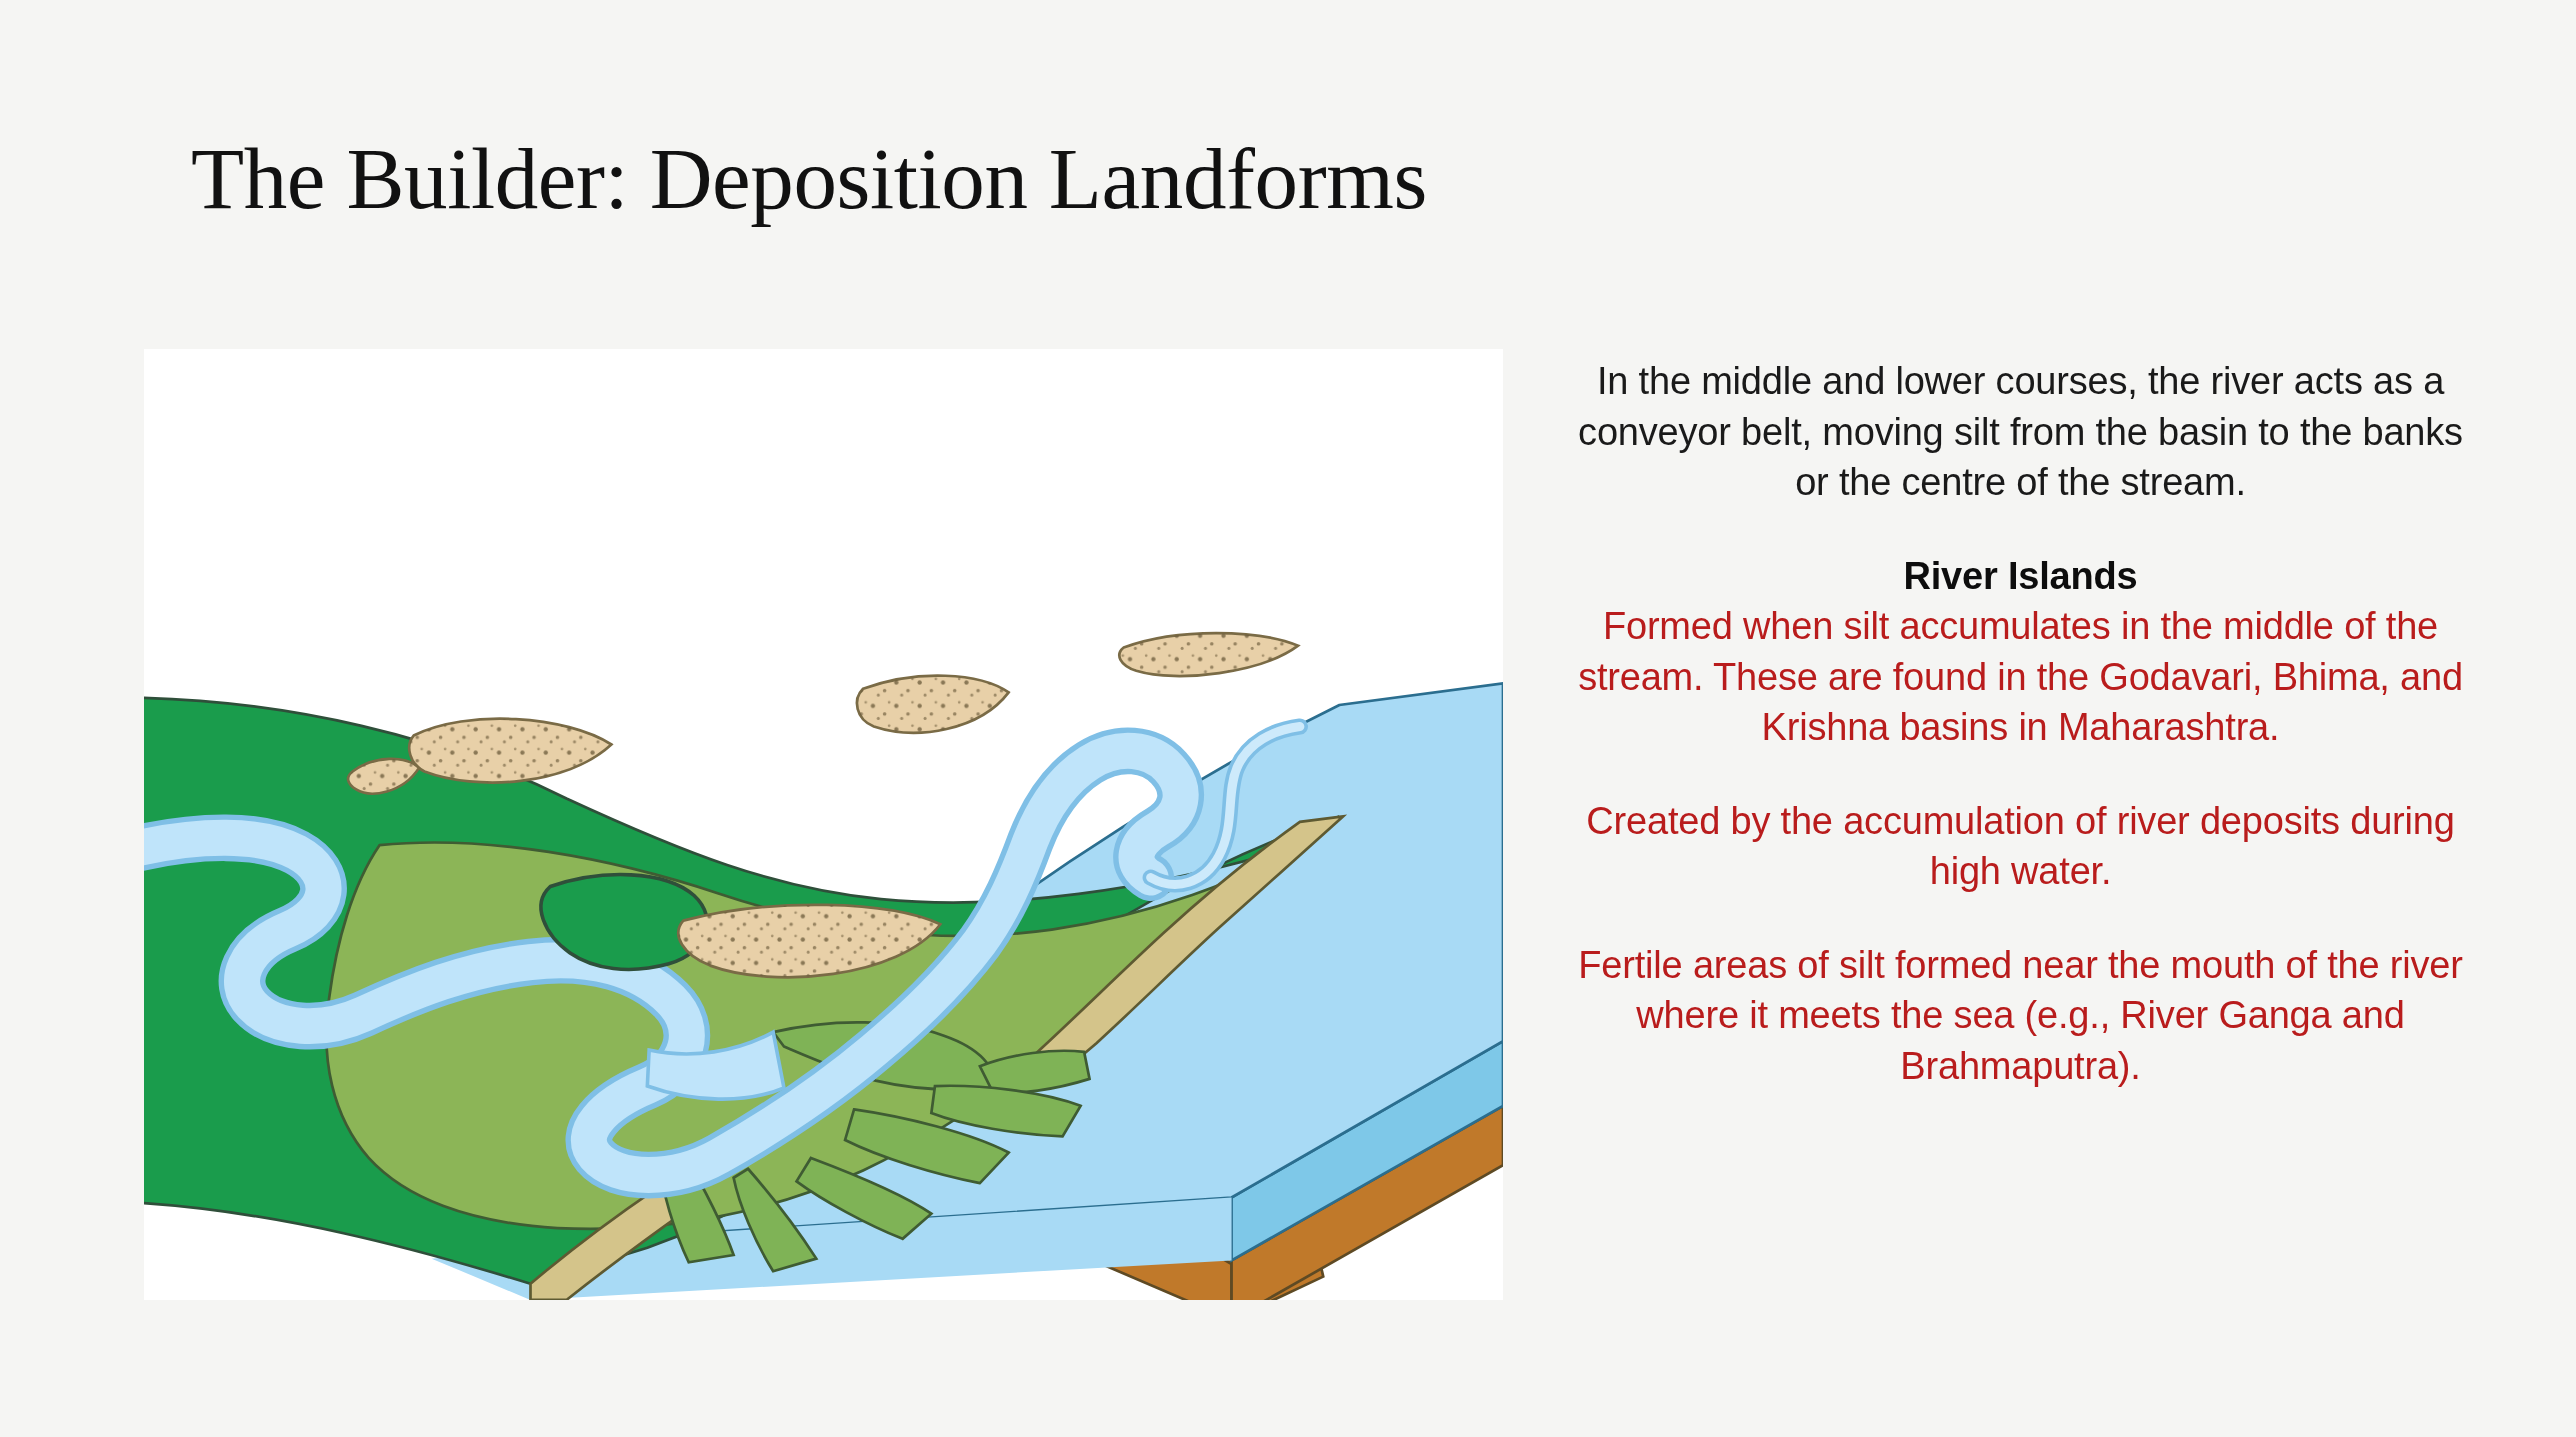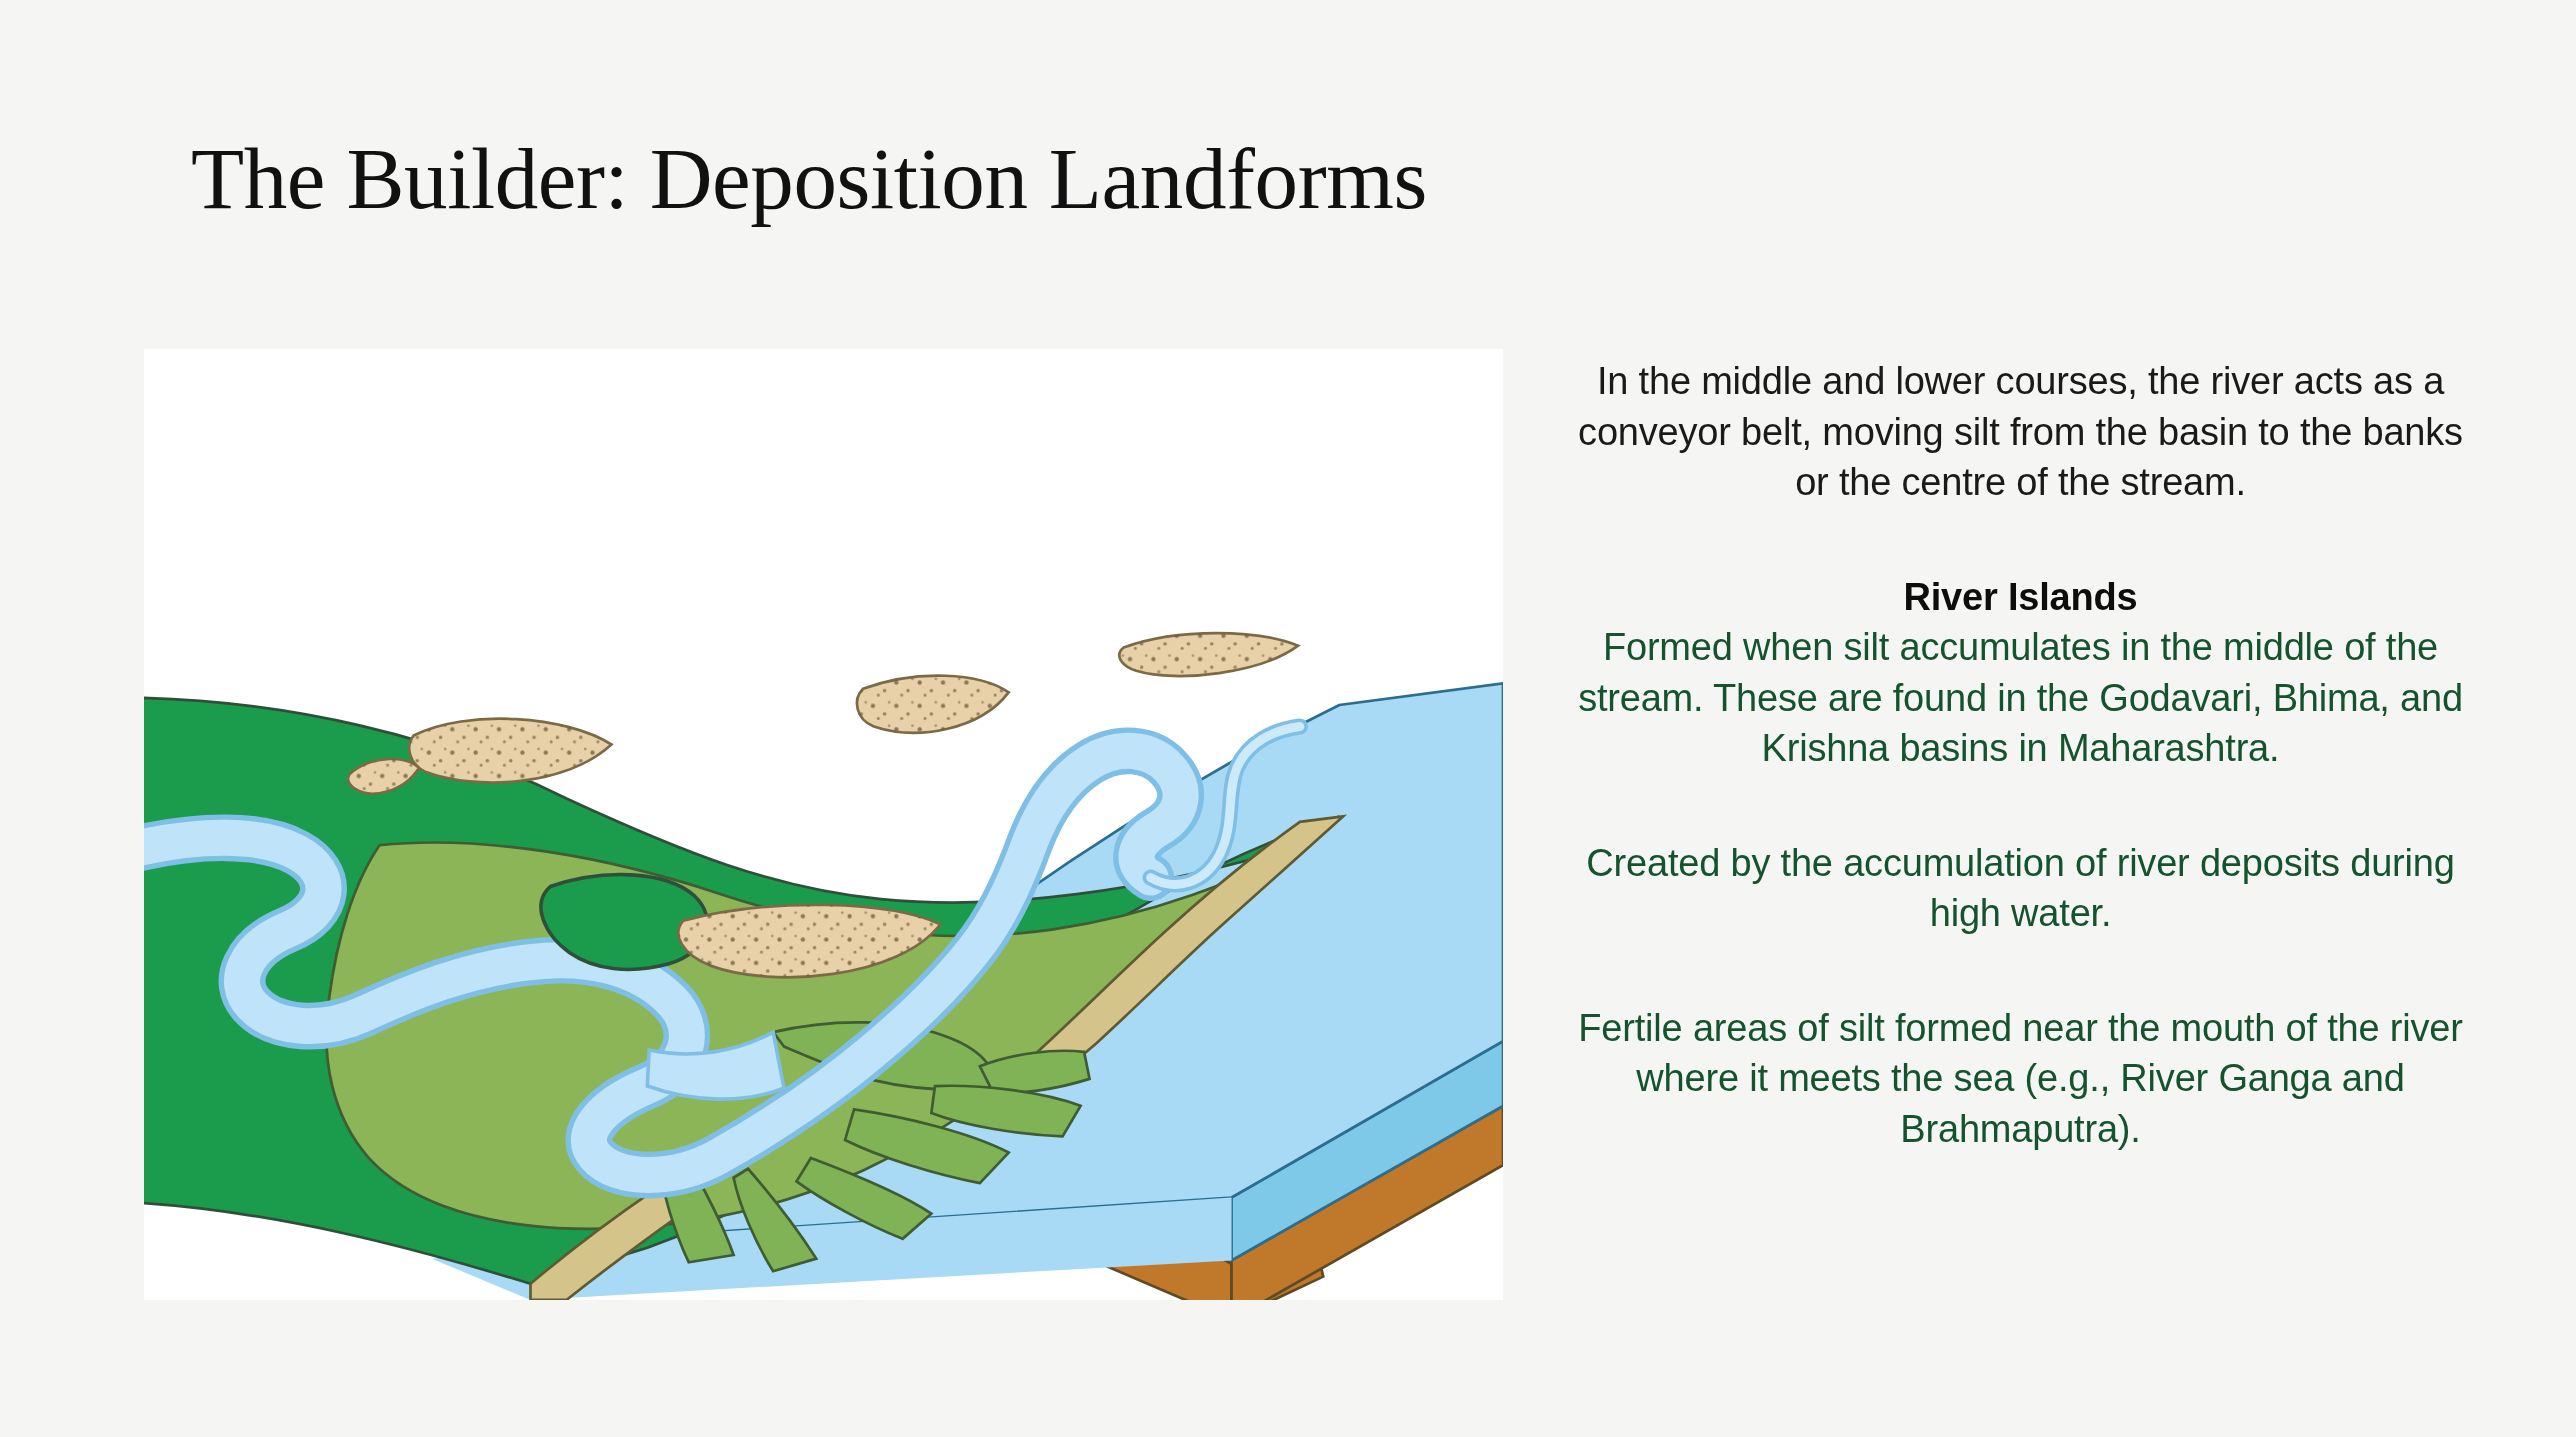--- a/index.html
+++ b/index.html
@@ -57,32 +57,32 @@
   }
   .para {
     color: #1a1a1a;
     font-size: 38px;
     line-height: 1.33;
     letter-spacing: -0.2px;
     margin: 0;
     font-weight: 400;
   }
   .section {
-    margin-top: 64px;
+    margin-top: 43px;
   }
   .section-heading {
     color: #0d0d0d;
     font-size: 38px;
     line-height: 1.33;
     font-weight: 700;
     letter-spacing: -0.2px;
     margin: 0;
   }
   .section-body {
-    color: #14532d;
+    color: #b91c1c;
     font-size: 38px;
     line-height: 1.33;
     letter-spacing: -0.2px;
     margin: 0;
     font-weight: 400;
   }
 </style>
 </head>
 <body style="background: rgb(245, 245, 243);">
 

